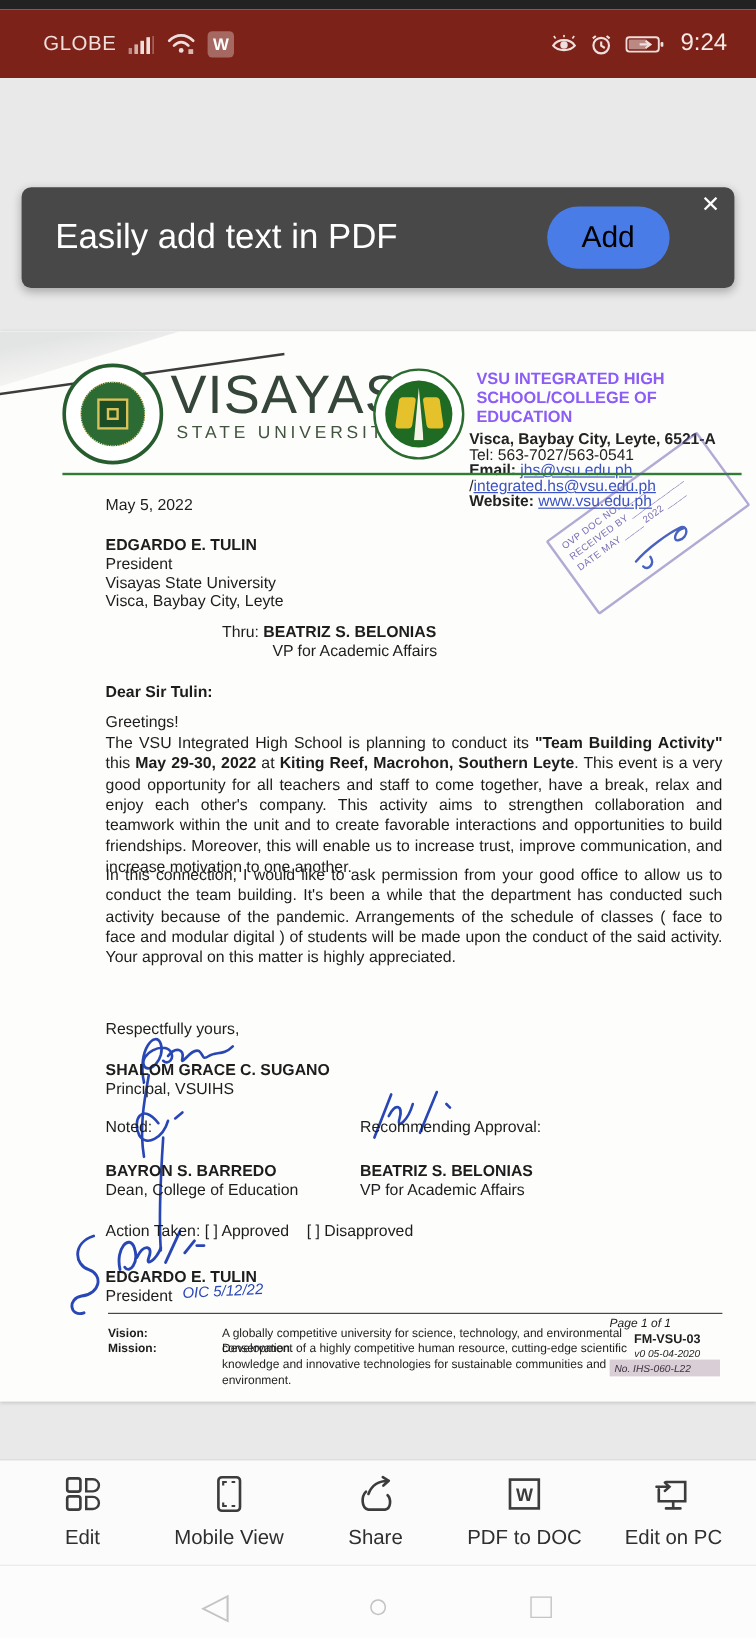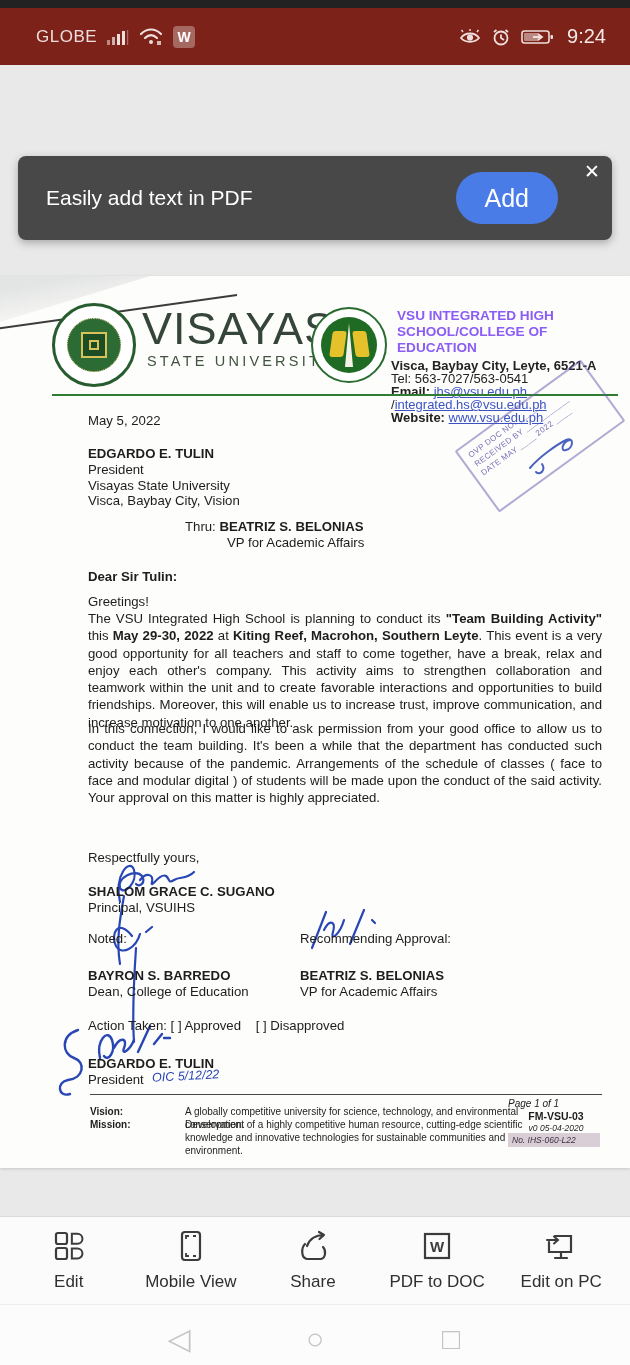--- a/index.html
+++ b/index.html
@@ -24,22 +24,22 @@
   .eb-icons{display:flex;align-items:center;gap:30px;}
   .page-badge{width:34px;height:34px;border:2.5px solid #fff;border-radius:5px;color:#fff;
     display:flex;align-items:center;justify-content:center;font-size:16px;}
 
   
   .content{position:absolute;top:135px;left:0;width:630px;height:1073px;background:#e9e9e9;}
 
   .banner{position:absolute;top:13px;left:18px;width:594px;height:84px;background:#484848;
     border-radius:8px;box-shadow:0 3px 8px rgba(0,0,0,.28);display:flex;align-items:center;
     justify-content:space-between;padding:0 54px 0 28px;}
-  .banner-text{color:#fff;font-size:21px;}
-  .add-btn{background:#4a7ce8;color:#ffffff;border:none;border-radius:27px;height:52px;
+  .banner-text{color:#fff;font-size:29px;}
+  .add-btn{background:#4a7ce8;color:#000000;border:none;border-radius:27px;height:52px;
     padding:0 29px;font-size:25px;font-family:inherit;}
   .banner-close{position:absolute;top:6px;right:12px;color:#fff;font-size:19px;line-height:19px;}
 
   
   .page{position:absolute;top:133px;left:0;width:630px;height:892px;background:#fdfdfc;
     box-shadow:0 1px 3px rgba(0,0,0,.15);font-size:13.2px;color:#1d1d1d;}
   .page .abs{position:absolute;}
   .crease{position:absolute;top:18px;left:-8px;width:245px;height:2px;background:#3c3c3c;
     transform:rotate(-8deg);transform-origin:right center;}
   .corner-wedge{position:absolute;top:0;left:0;width:150px;height:46px;
@@ -233,21 +233,21 @@
       <svg class="sig stamp-ink" width="120" height="90" viewBox="0 0 120 90">
         <path d="M60 62 C70 50,88 38,96 34 C104 30,104 42,96 44 C90 46,92 36,100 34 M72 58 C76 64,70 70,66 66" fill="none" stroke="#2946b5" stroke-width="2" stroke-linecap="round" opacity=".85"></path>
       </svg>
 
       <div class="abs l-date lt">May 5, 2022</div>
 
       <div class="abs l-recip lt">
         <div class="bold">EDGARDO E. TULIN</div>
         <div>President</div>
         <div>Visayas State University</div>
-        <div>Visca, Baybay City, Vision</div>
+        <div>Visca, Baybay City, Leyte</div>
       </div>
 
       <div class="abs l-thru">
         <div><span>Thru: </span><span class="bold">BEATRIZ S. BELONIAS</span></div>
         <div class="t2">VP for Academic Affairs</div>
       </div>
 
       <div class="abs l-dear">Dear Sir Tulin:</div>
       <div class="abs l-greet">Greetings!</div>
 

